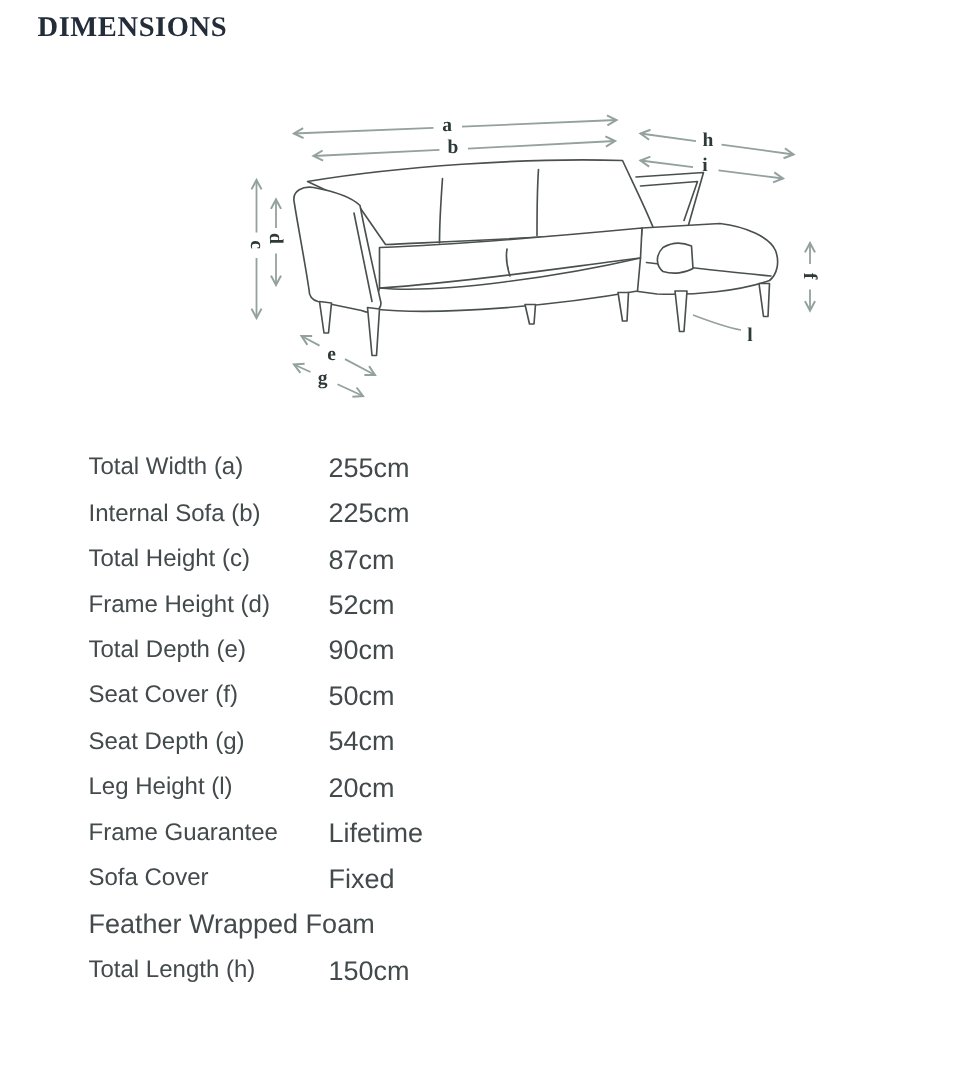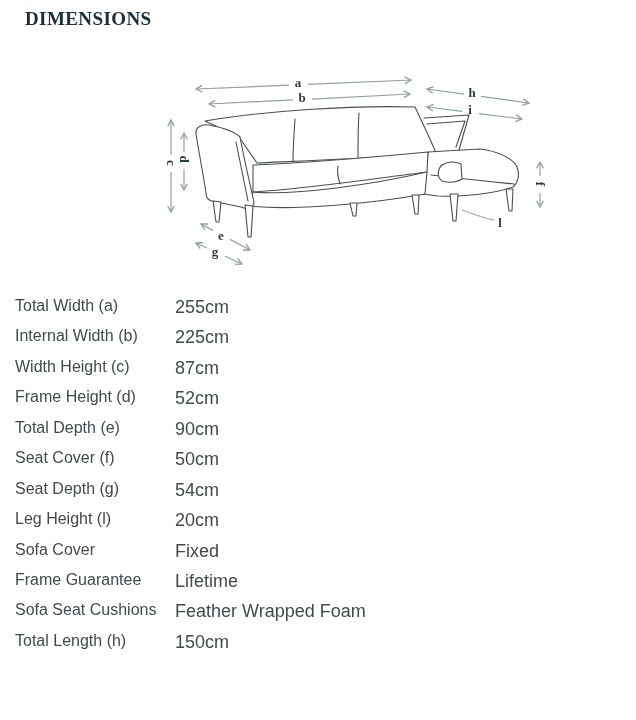--- a/index.html
+++ b/index.html
@@ -7,21 +7,21 @@
     position:relative;width:612px;height:720px;background:#ffffff;
     font-family:"Liberation Sans",sans-serif;overflow:hidden;
   }
   .title{
     position:absolute;left:25px;top:8px;
     font-family:"Liberation Serif",serif;font-size:19px;font-weight:700;
     letter-spacing:.4px;color:var(--title-color,#232c39);
   }
   .diagram{position:absolute;left:135px;top:55px;width:430px;height:240px;}
   .specs{position:absolute;left:15px;top:297px;width:610px;}
-  .spec-row{display:flex;align-items:flex-start;height:30.45px;}
+  .spec-row{display:flex;align-items:center;height:30.45px;margin-left:44px;}
   .spec-label{width:160px;flex:0 0 160px;font-size:16px;color:var(--text-color,#424a4c);}
   .spec-value{font-size:18px;color:var(--text-color,#424a4c);}
   .dim-letter{
     font-family:"Liberation Serif",serif;font-weight:700;font-size:13px;
     fill:var(--letter-color,#2e3939);
   }
 </style>
 </head>
 <body>
 
@@ -118,25 +118,25 @@
       <text class="dim-letter" x="365" y="172">l</text>
     </g>
   </svg>
 
   <div class="specs">
     <div class="spec-row">
         <span class="spec-label">Total Width (a)</span>
         <span class="spec-value">255cm</span>
       </div>
     <div class="spec-row">
-        <span class="spec-label">Internal Width (b)</span>
+        <span class="spec-label">Internal Sofa (b)</span>
         <span class="spec-value">225cm</span>
       </div>
     <div class="spec-row">
-        <span class="spec-label">Width Height (c)</span>
+        <span class="spec-label">Total Height (c)</span>
         <span class="spec-value">87cm</span>
       </div>
     <div class="spec-row">
         <span class="spec-label">Frame Height (d)</span>
         <span class="spec-value">52cm</span>
       </div>
     <div class="spec-row">
         <span class="spec-label">Total Depth (e)</span>
         <span class="spec-value">90cm</span>
       </div>
@@ -146,29 +146,28 @@
       </div>
     <div class="spec-row">
         <span class="spec-label">Seat Depth (g)</span>
         <span class="spec-value">54cm</span>
       </div>
     <div class="spec-row">
         <span class="spec-label">Leg Height (l)</span>
         <span class="spec-value">20cm</span>
       </div>
     <div class="spec-row">
+        <span class="spec-label">Frame Guarantee</span>
+        <span class="spec-value">Lifetime</span>
+      </div>
+    <div class="spec-row">
         <span class="spec-label">Sofa Cover</span>
         <span class="spec-value">Fixed</span>
       </div>
     <div class="spec-row">
-        <span class="spec-label">Frame Guarantee</span>
-        <span class="spec-value">Lifetime</span>
-      </div>
-    <div class="spec-row">
-        <span class="spec-label">Sofa Seat Cushions</span>
         <span class="spec-value">Feather Wrapped Foam</span>
       </div>
     <div class="spec-row">
         <span class="spec-label">Total Length (h)</span>
         <span class="spec-value">150cm</span>
       </div>
   </div>
 
 </div>
 

